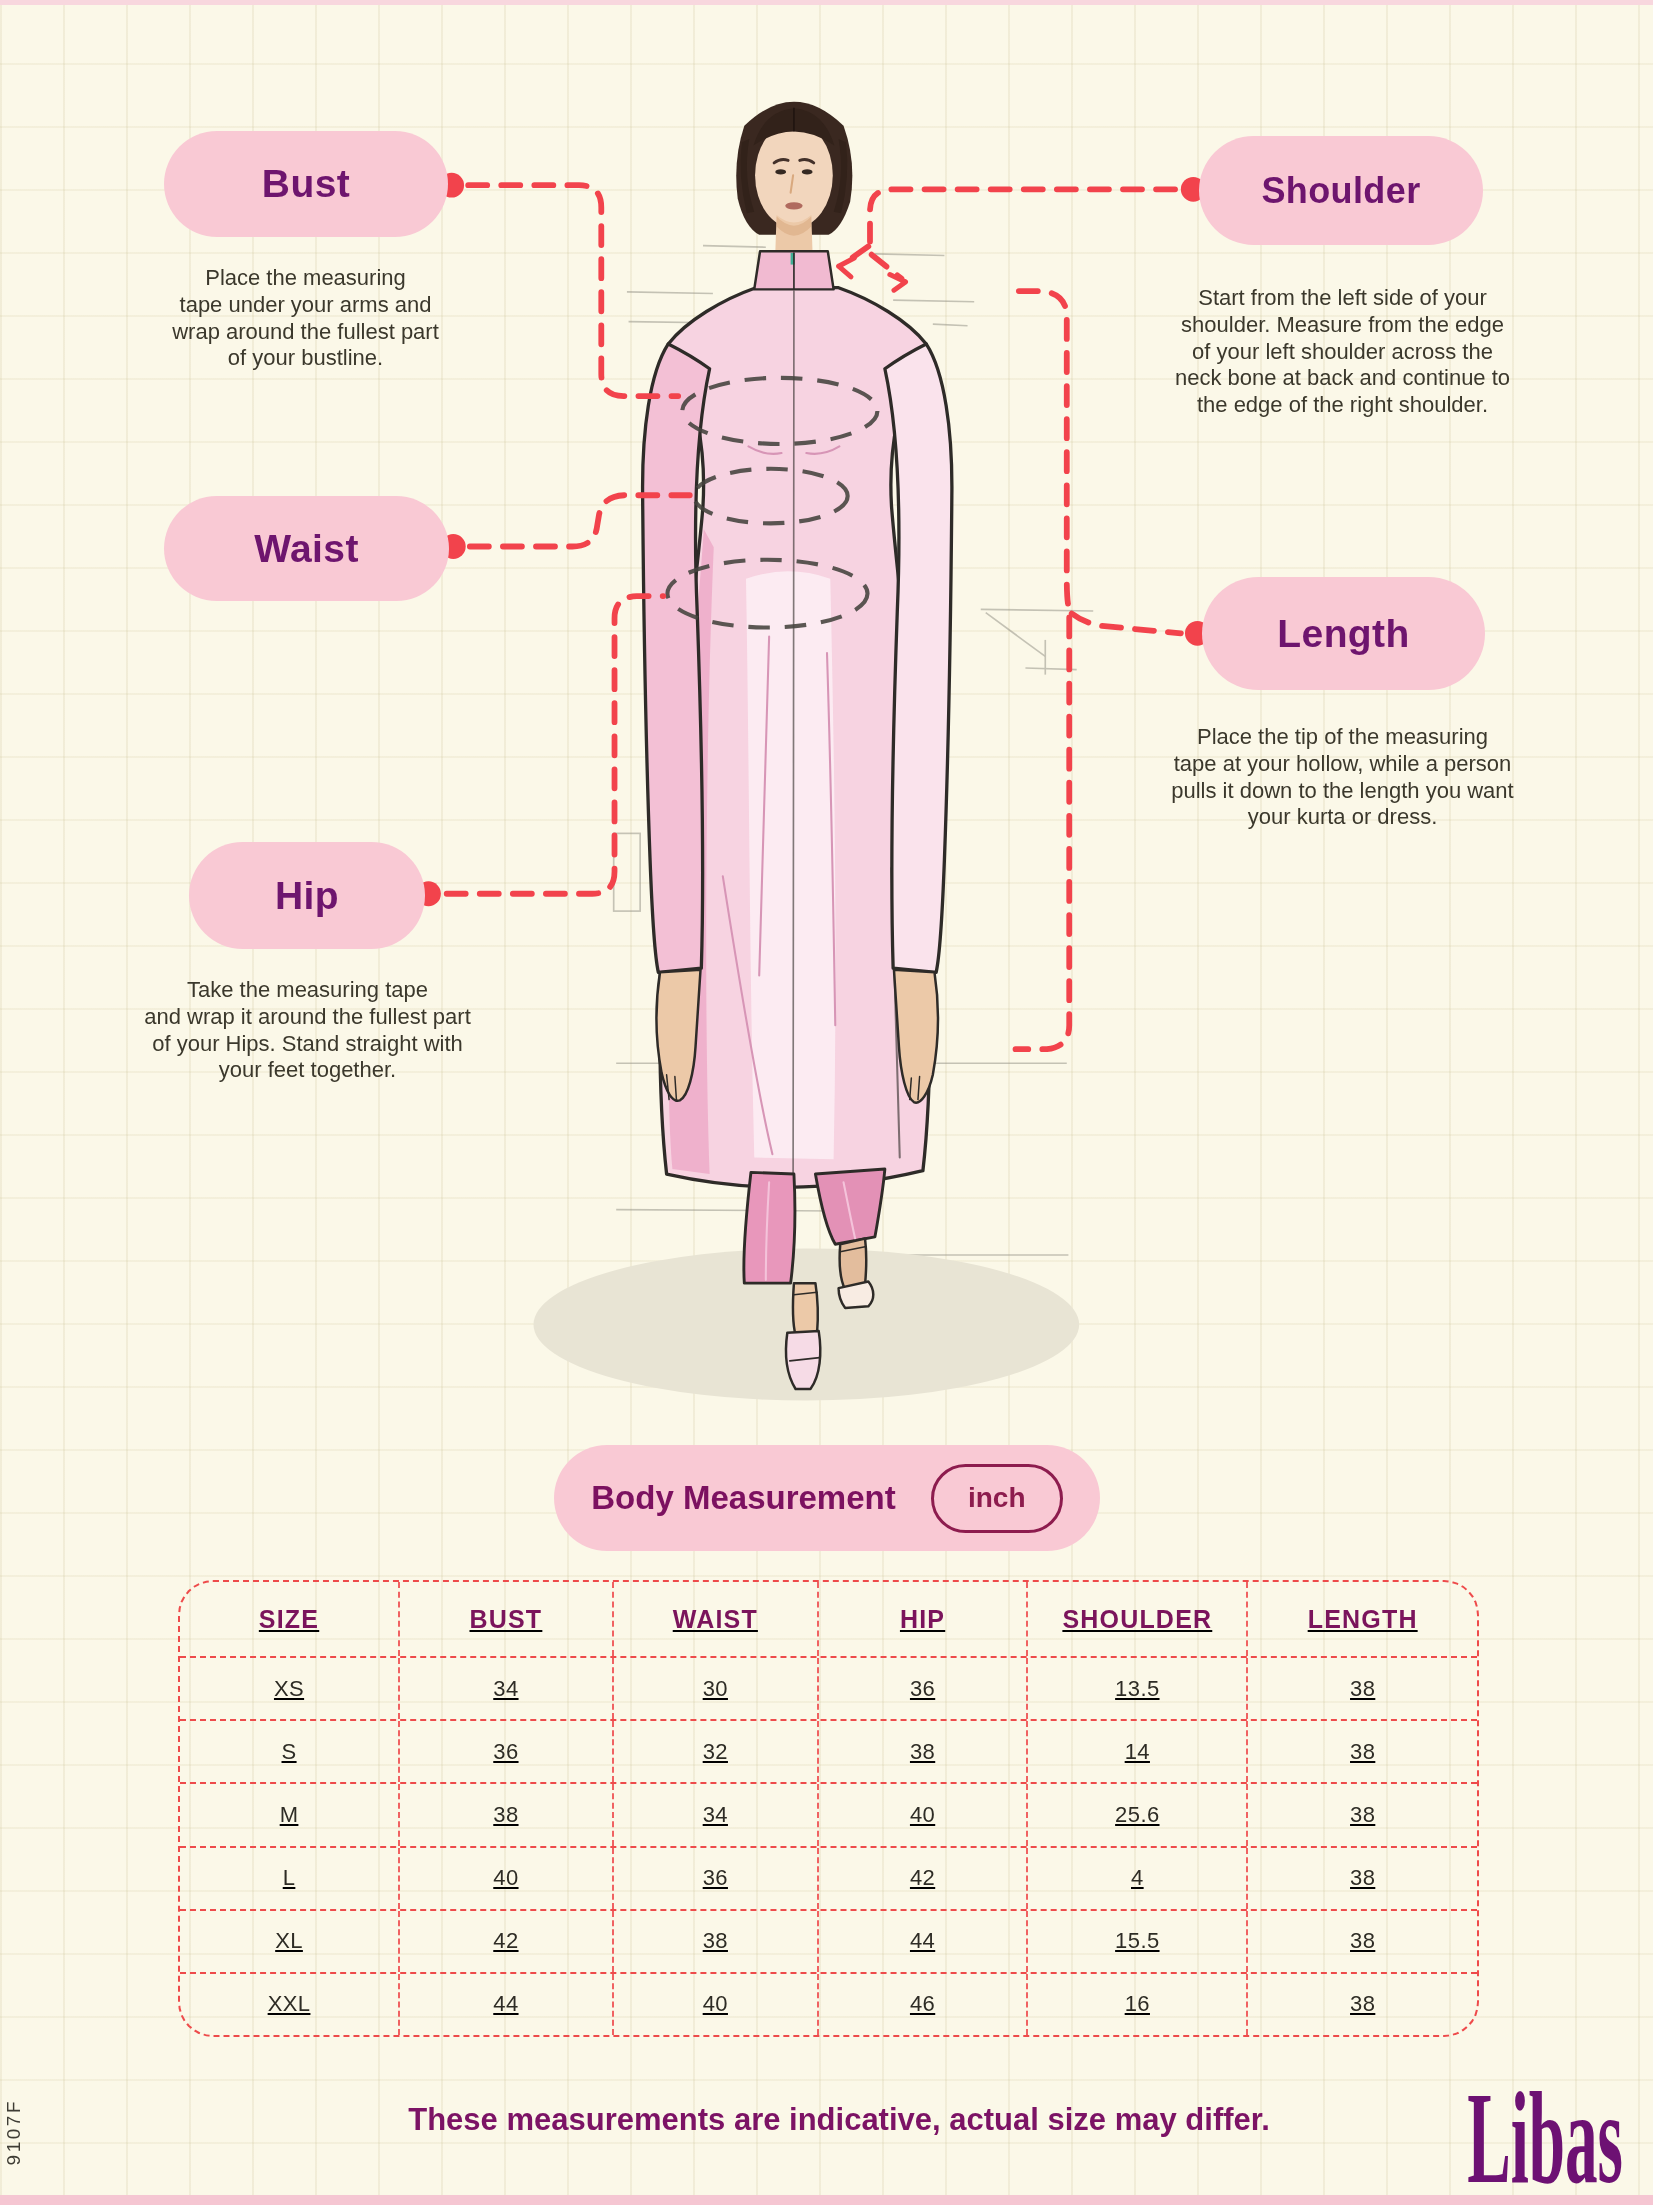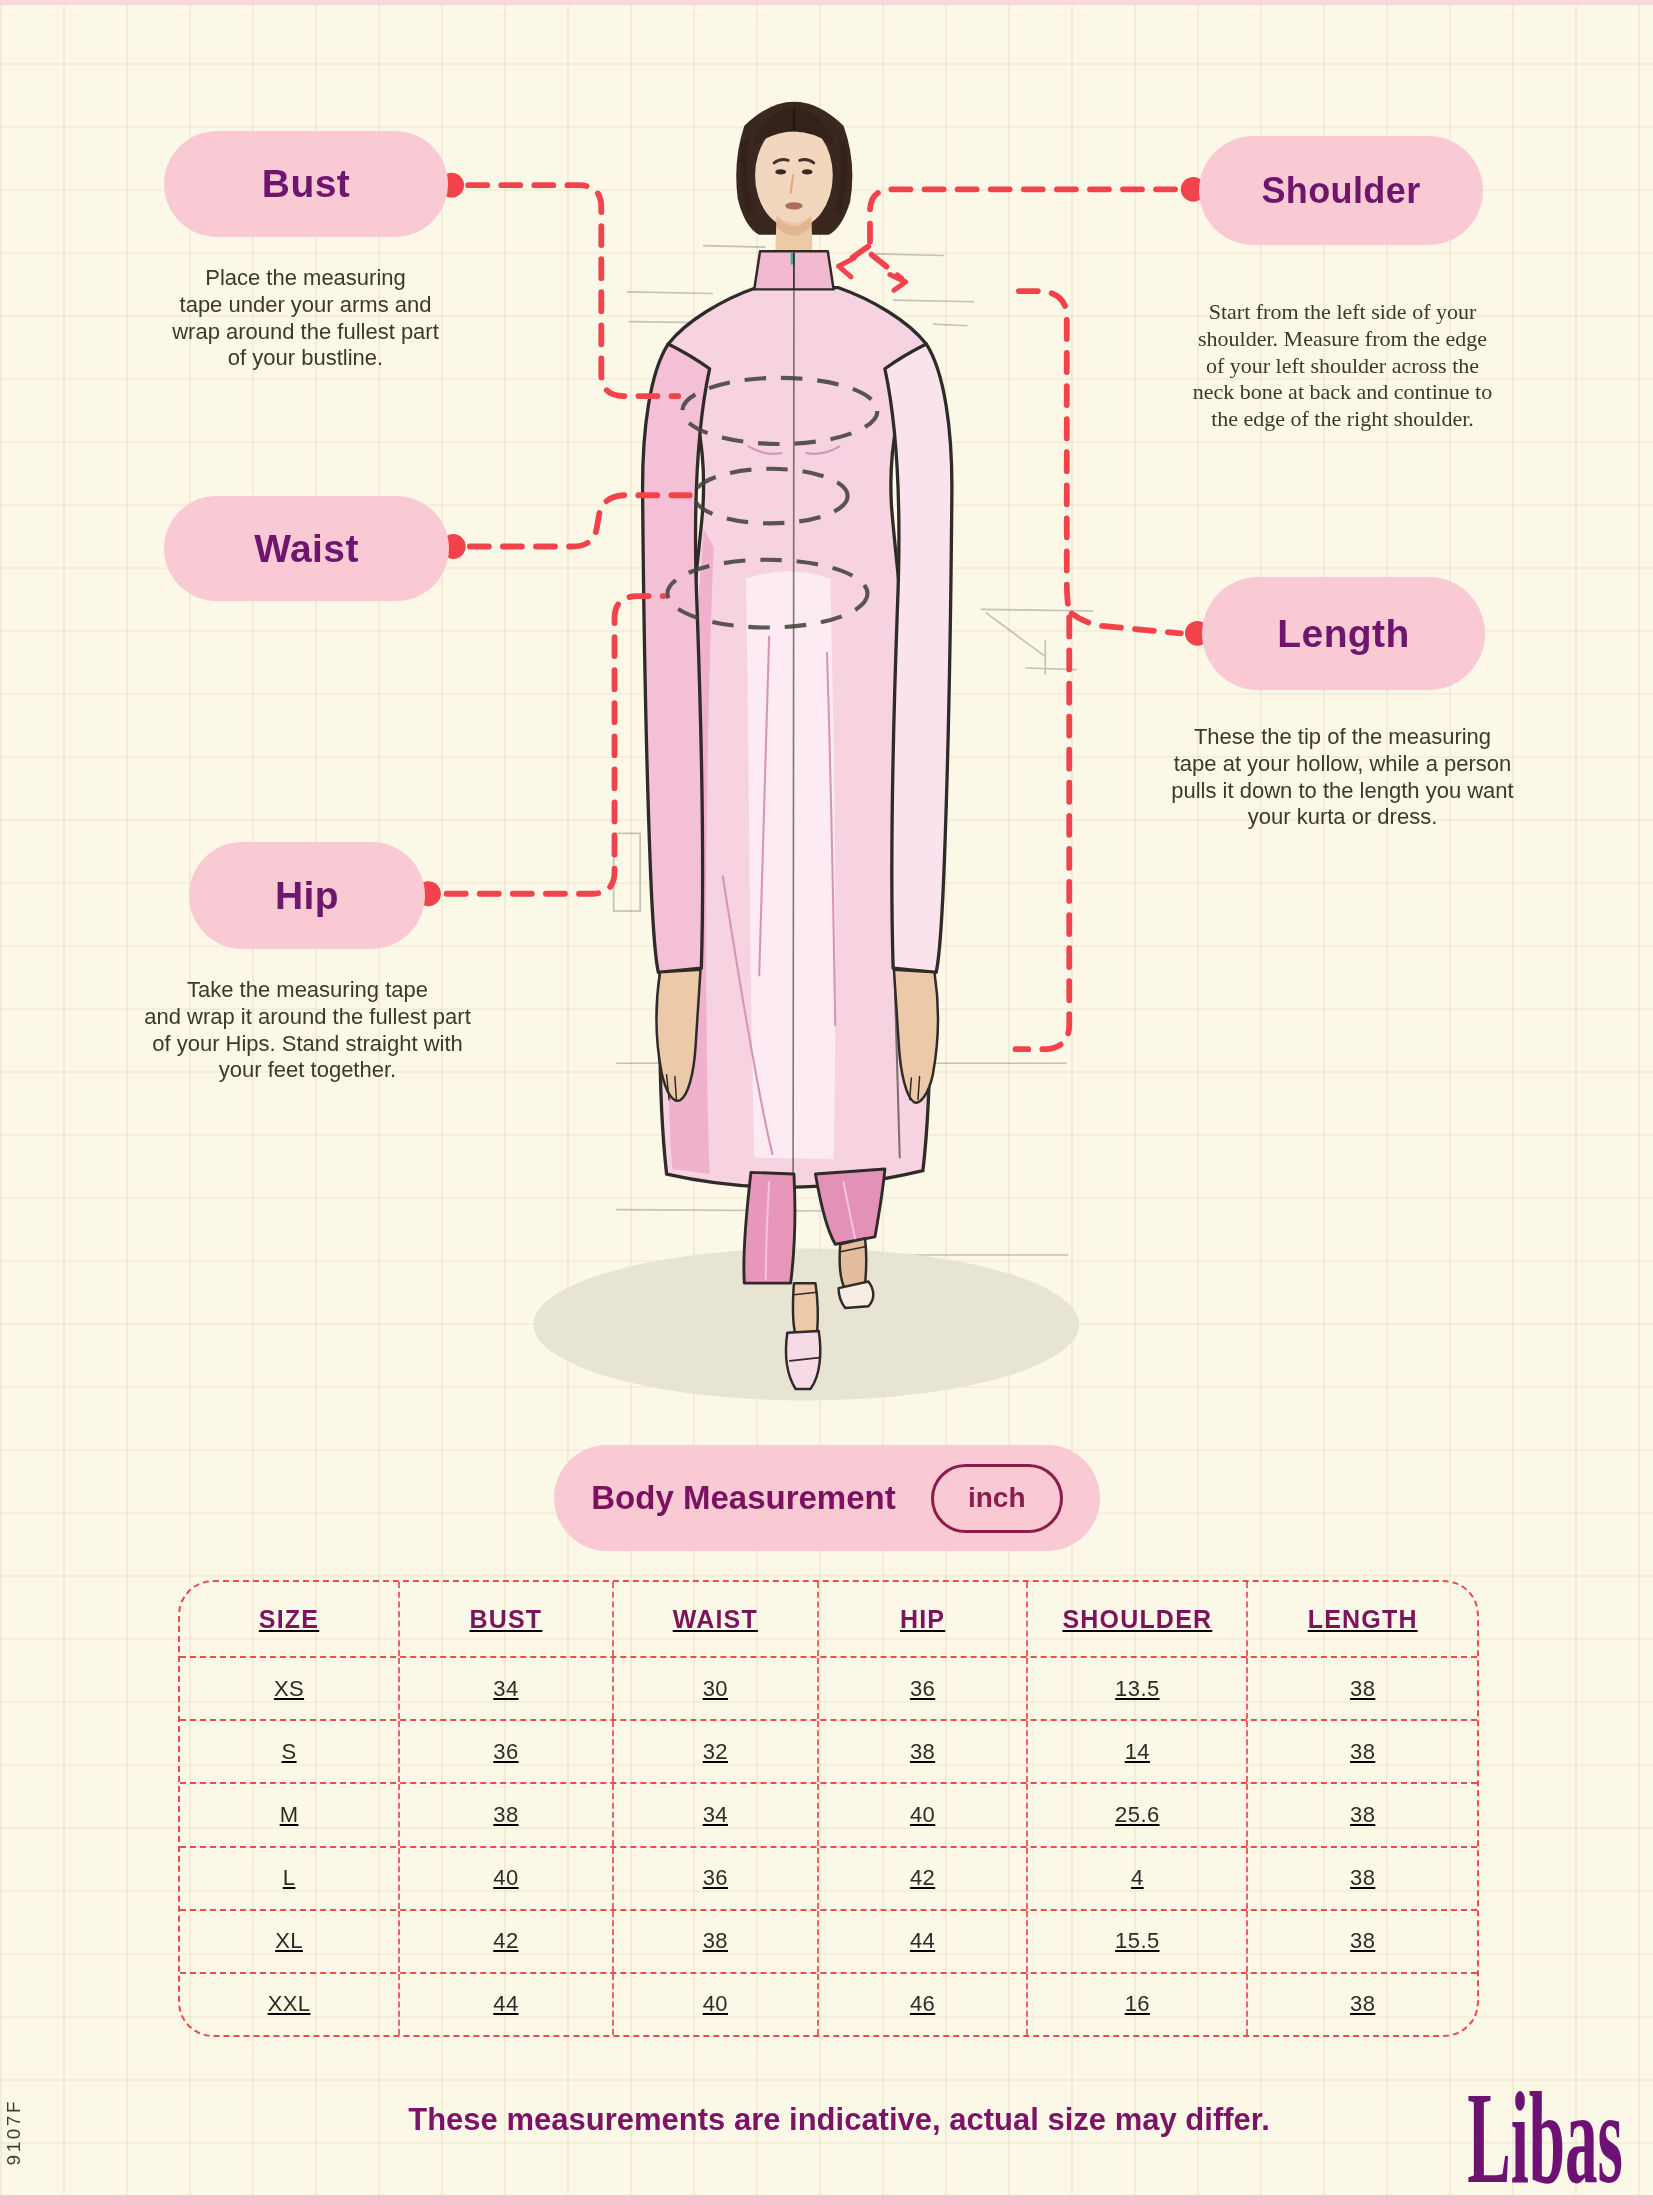--- a/index.html
+++ b/index.html
@@ -29,21 +29,21 @@
   .bubble.shoulder{left:1199px;top:136px;width:284px;height:109px;font-size:36px;}
   .bubble.length{left:1202px;top:577px;width:283px;height:113px;}
 
   .desc{
     position:absolute;margin:0;text-align:center;white-space:pre-line;
     color:#3b382c;font-size:22px;line-height:1.22;font-weight:normal;
   }
   .desc.bust-desc{left:107px;top:265px;width:397px;}
   .desc.waist-desc{left:101px;top:630px;width:413px;}
   .desc.hip-desc{left:101px;top:977px;width:413px;}
-  .desc.shoulder-desc{left:1148px;top:299px;width:389px;font-family:Liberation Serif, serif;}
+  .desc.shoulder-desc{left:1148px;top:285px;width:389px;}
   .desc.length-desc{left:1148px;top:724px;width:389px;}
 
   .bm-pill{
     position:absolute;left:554px;top:1445px;width:546px;height:106px;
     background:#f9c9d4;border-radius:826px;
     display:flex;align-items:center;justify-content:center;gap:35px;
   }
   .bm-title{color:#7c1160;font-weight:bold;font-size:33px;}
   .unit-pill{
     display:flex;align-items:center;justify-content:center;
@@ -210,21 +210,21 @@
   </div>
   <p class="desc shoulder-desc">Start from the left side of your
 shoulder. Measure from the edge
 of your left shoulder across the
 neck bone at back and continue to
 the edge of the right shoulder.</p>
 
   <div class="bubble length">
     <span>Length</span>
   </div>
-  <p class="desc length-desc">These the tip of the measuring
+  <p class="desc length-desc">Place the tip of the measuring
 tape at your hollow, while a person
 pulls it down to the length you want
 your kurta or dress.</p>
 
   <div class="bm-pill">
     <span class="bm-title">Body Measurement</span>
     <span class="unit-pill">inch</span>
   </div>
 
   <div class="size-table">

